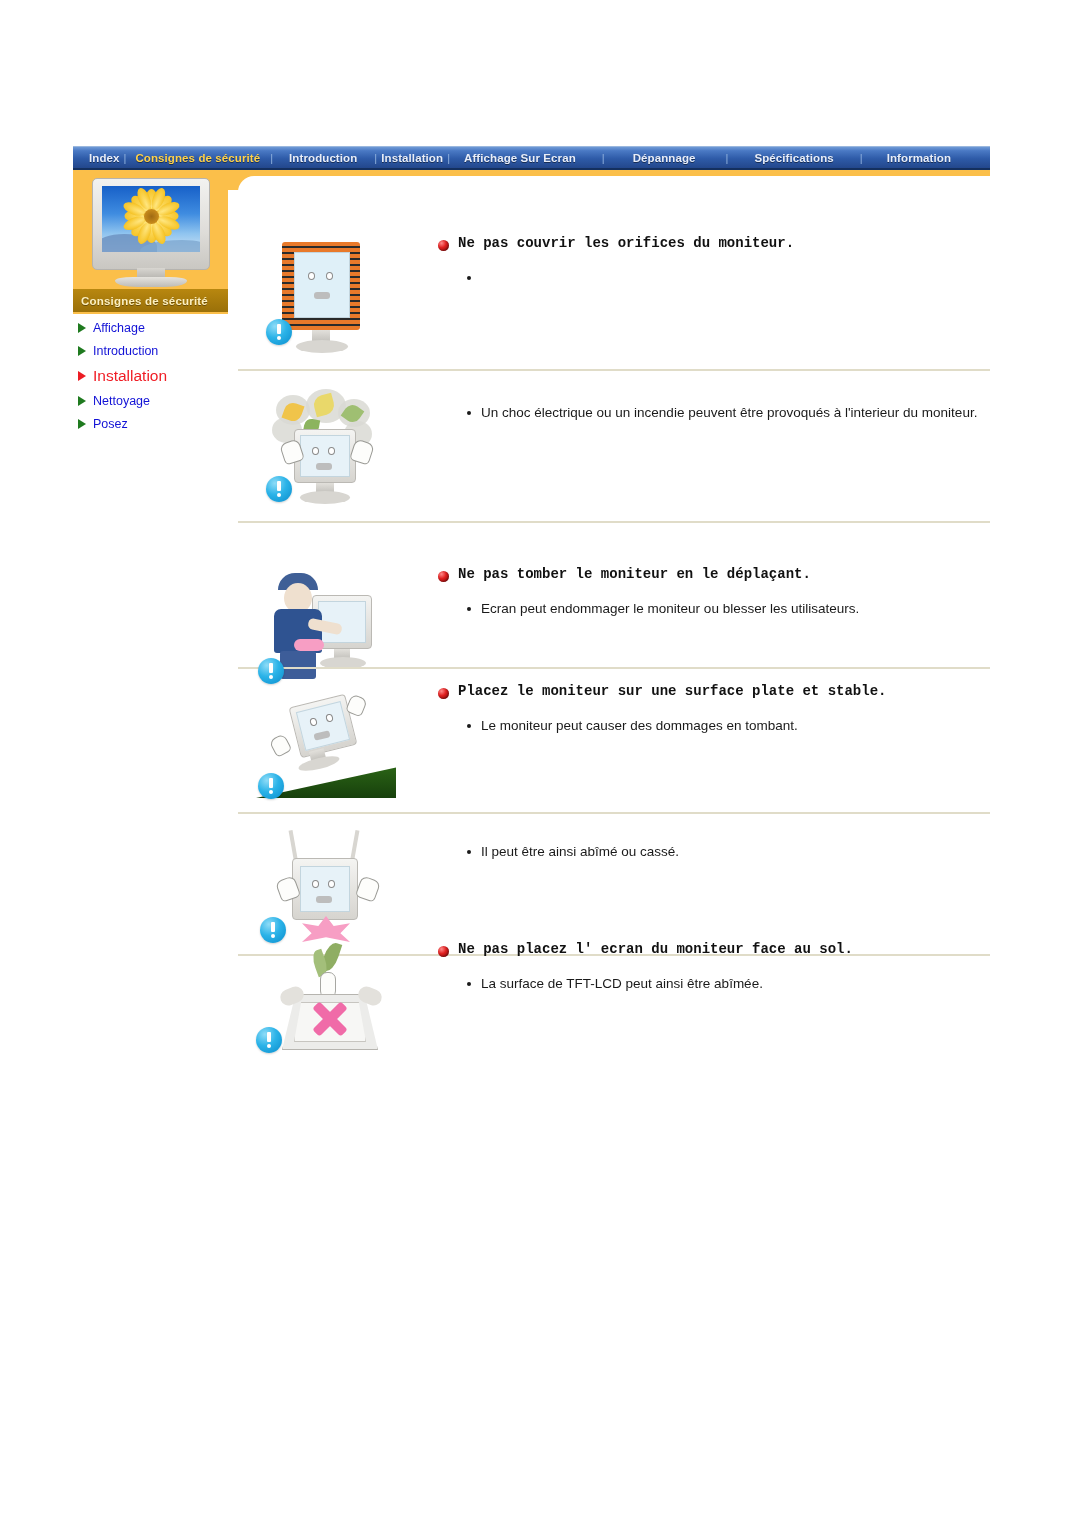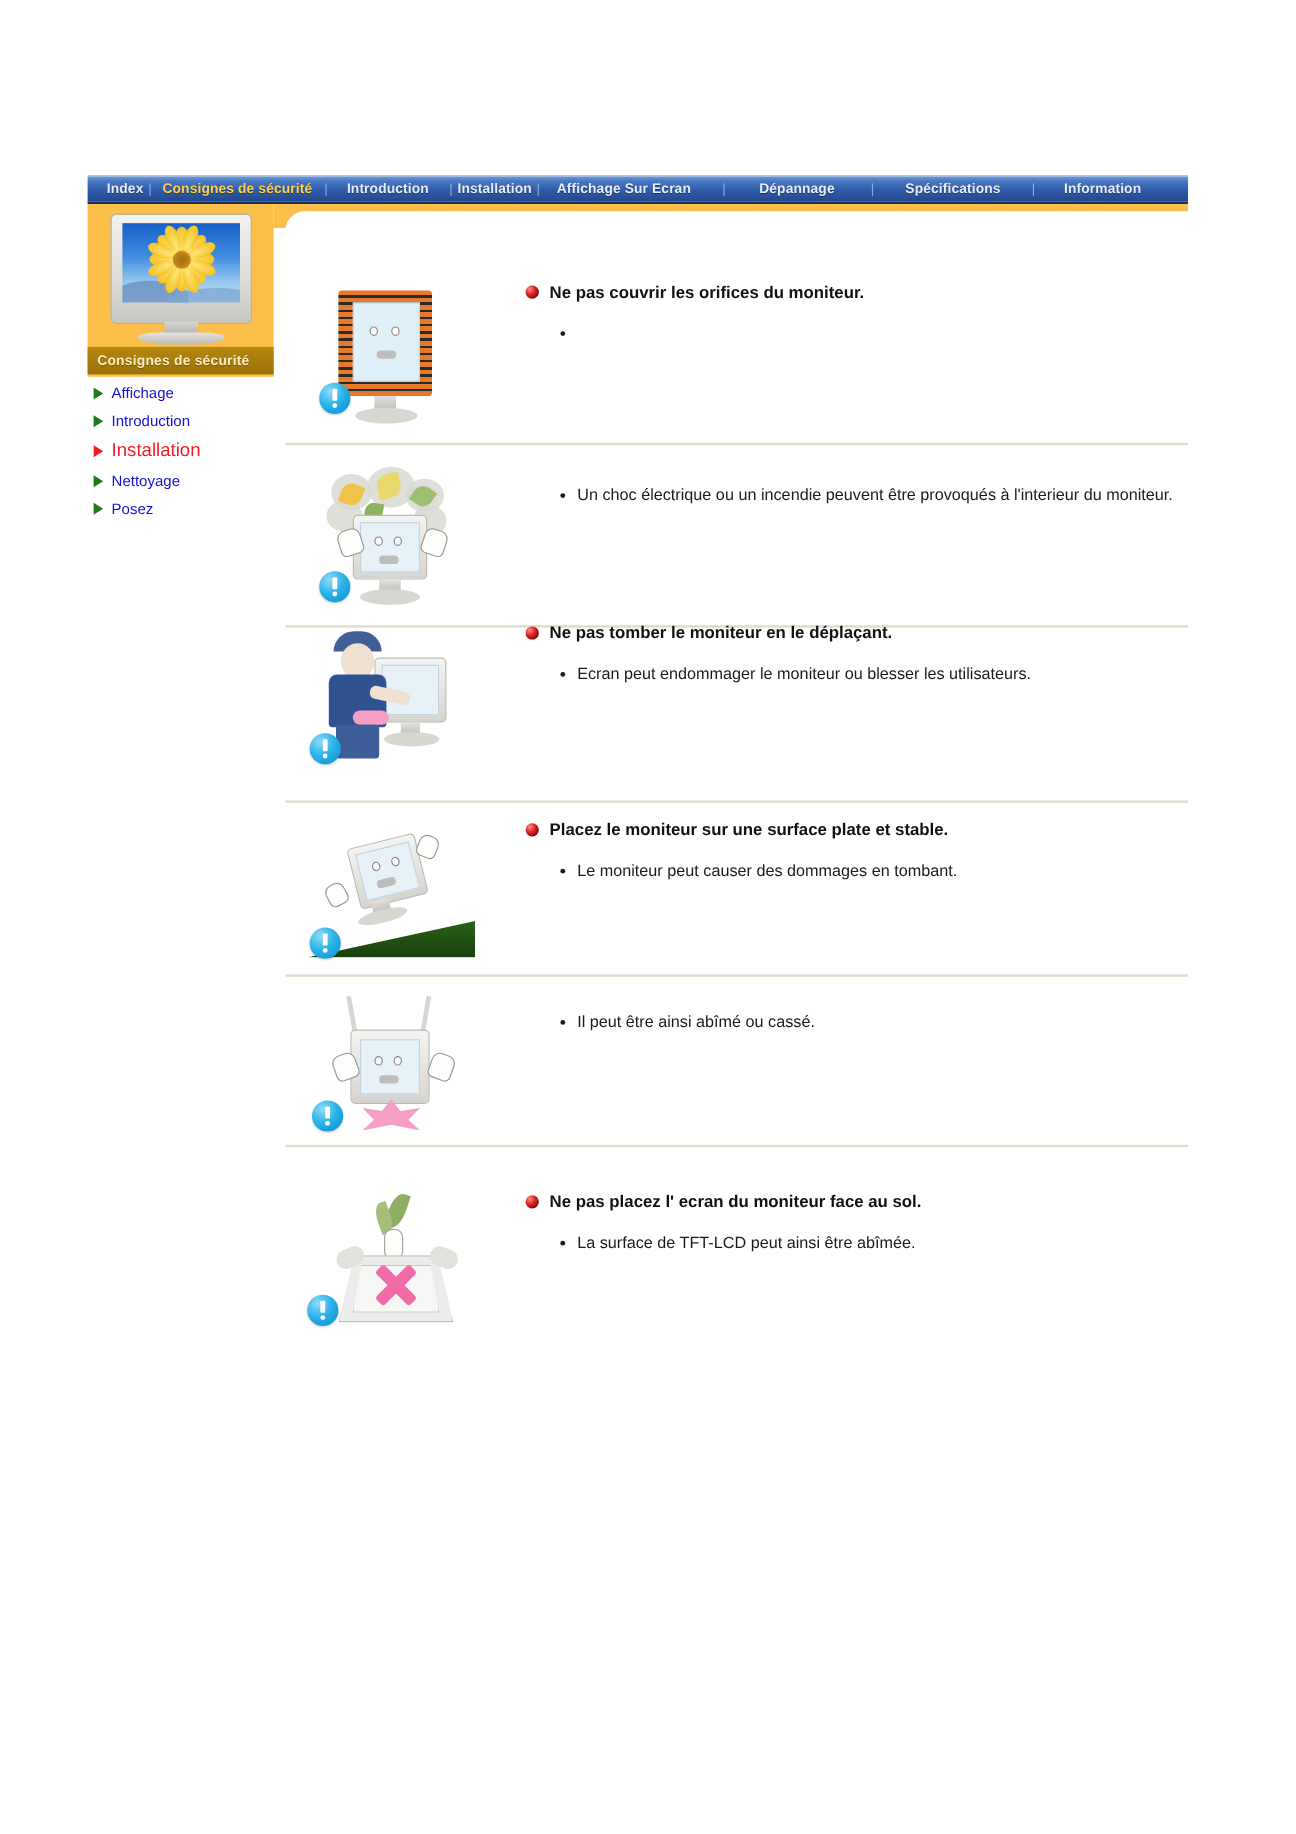--- a/index.html
+++ b/index.html
@@ -231,25 +231,26 @@
     height: 125px;
   }
   .sec-body {
     position: absolute;
     left: 200px;
     top: 0;
     right: 4px;
   }
   .sec-head {
     display: flex;
-    align-items: flex-start;
+    align-items: center;
     font-size: 14px;
     font-weight: bold;
     color: #111111;
     line-height: 1.4;
+    font-family: Liberation Mono, monospace;
   }
   .head-ball {
     width: 11px; height: 11px;
     border-radius: 50%;
     background: radial-gradient(circle at 32% 28%, #ff8a8a 0%, #e02020 42%, #8c0a0a 100%);
     margin-right: 9px;
     margin-top: 4px;
     flex: none;
     box-shadow: inset -1px -1px 2px rgba(0,0,0,.35);
   }
@@ -555,21 +556,21 @@
     </div>
     <div class="sec-body">
       <div class="sec-bullet">
         <span class="dot"></span>
         <span class="bullet-text">Un choc électrique ou un incendie peuvent être provoqués à l'interieur du moniteur.</span>
       </div>
     </div>
   </div>
   <div class="divider" style="top:521px"></div>
 
-  <div class="section" style="top:518px;height:130px">
+  <div class="section" style="top:565px;height:130px">
     <div class="sec-art">
       <div class="art">
         <div class="mini-mon" style="left:64px;top:30px;width:60px;height:54px;"></div>
         <div class="mini-screen" style="left:70px;top:36px;width:48px;height:42px;"></div>
         <div class="mini-stand" style="left:86px;top:84px;width:16px;height:10px;"></div>
         <div class="mini-base" style="left:72px;top:92px;width:46px;height:12px;"></div>
         <div class="person-cap" style="left:30px;top:8px;width:40px;height:17px;"></div>
         <div class="person-head" style="left:36px;top:18px;width:28px;height:30px;"></div>
         <div class="person-body" style="left:26px;top:44px;width:48px;height:44px;"></div>
         <div class="arm" style="left:60px;top:56px;width:34px;height:11px;transform:rotate(12deg);"></div>
@@ -638,21 +639,21 @@
     </div>
     <div class="sec-body">
       <div class="sec-bullet">
         <span class="dot"></span>
         <span class="bullet-text">Il peut être ainsi abîmé ou cassé.</span>
       </div>
     </div>
   </div>
   <div class="divider" style="top:954px"></div>
 
-  <div class="section" style="top:992px;height:130px">
+  <div class="section" style="top:940px;height:130px">
     <div class="sec-art">
       <div class="art">
         <div class="leaf" style="left:76px;top:2px;width:14px;height:30px;background:#8fae63;transform:rotate(18deg);border-radius:60% 0 60% 0;"></div>
         <div class="leaf" style="left:66px;top:10px;width:12px;height:26px;background:#a3bf7a;transform:rotate(-20deg);border-radius:60% 0 60% 0;"></div>
         <div style="position:absolute;left:72px;top:32px;width:16px;height:26px;background:#fdfdfb;border:1.4px solid #a7a7a2;border-radius:7px;box-sizing:border-box;"></div>
         <div style="position:absolute;left:34px;top:54px;width:96px;height:56px;background:#ececea;border:1.5px solid #b6b4af;box-sizing:border-box;clip-path:polygon(14% 0,86% 0,100% 100%,0 100%);"></div>
         <div style="position:absolute;left:46px;top:62px;width:72px;height:40px;background:#f7f7f5;border:1.4px solid #c7c5c0;box-sizing:border-box;clip-path:polygon(10% 0,90% 0,100% 100%,0 100%);"></div>
         <div style="position:absolute;left:32px;top:48px;width:24px;height:16px;background:#e3e1dc;border-radius:8px;transform:rotate(-22deg);"></div>
         <div style="position:absolute;left:110px;top:48px;width:24px;height:16px;background:#e3e1dc;border-radius:8px;transform:rotate(22deg);"></div>
         <div class="big-x1" style="left:62px;top:74px;transform:rotate(45deg);"></div>

